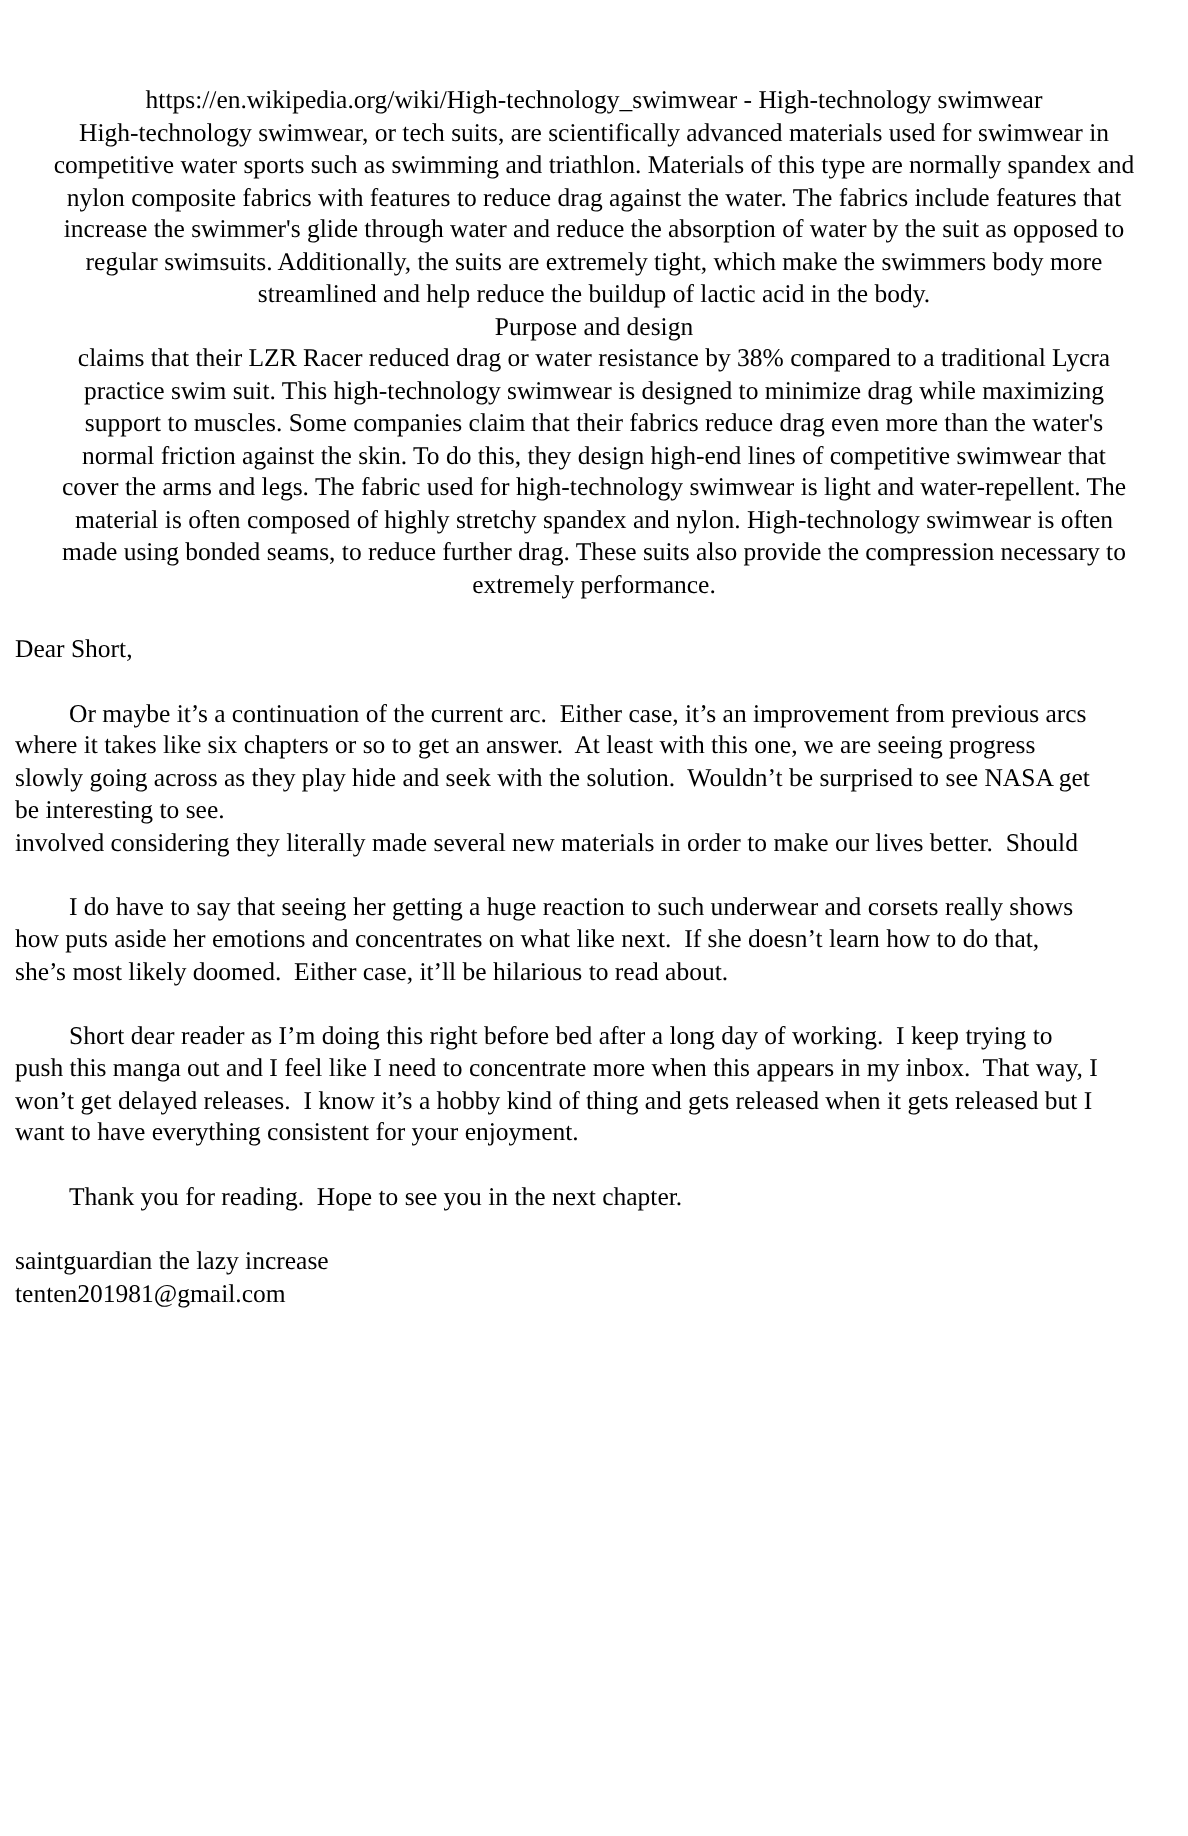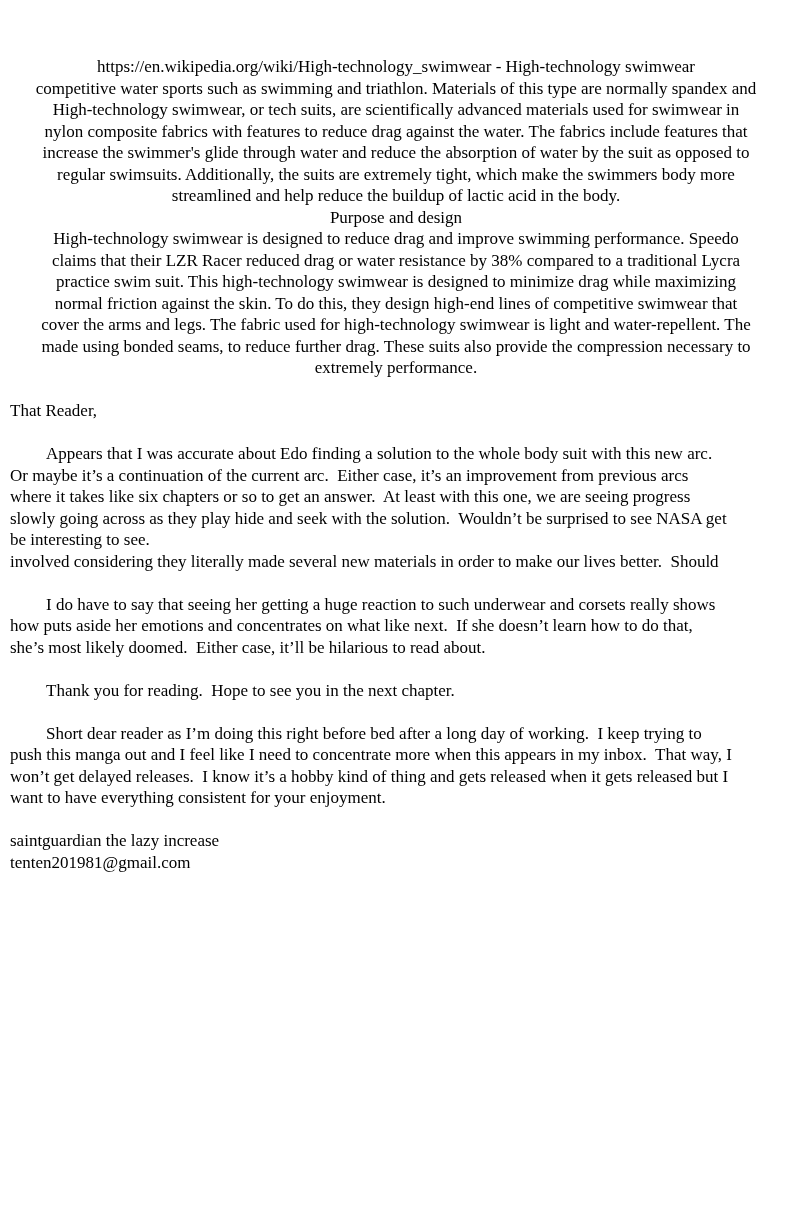--- a/index.html
+++ b/index.html
@@ -20,67 +20,67 @@
   .paragraph .line:first-child { text-indent: 36px; }
 </style>
 </head>
 <body>
 
 <div class="page">
 
   <div class="quote block">
 
   <div class="line">https://en.wikipedia.org/wiki/High-technology_swimwear - High-technology swimwear</div>
+      <div class="line">High-technology swimwear, or tech suits, are scientifically advanced materials used for swimwear in</div>
       <div class="line">competitive water sports such as swimming and triathlon. Materials of this type are normally spandex and</div>
-      <div class="line">High-technology swimwear, or tech suits, are scientifically advanced materials used for swimwear in</div>
       <div class="line">nylon composite fabrics with features to reduce drag against the water. The fabrics include features that</div>
       <div class="line">increase the swimmer's glide through water and reduce the absorption of water by the suit as opposed to</div>
       <div class="line">regular swimsuits. Additionally, the suits are extremely tight, which make the swimmers body more</div>
       <div class="line">streamlined and help reduce the buildup of lactic acid in the body.</div>
       <div class="line">Purpose and design</div>
-      <div class="line">High-technology swimwear is designed to reduce drag and improve swimming performance. Speedo</div>
       <div class="line">claims that their LZR Racer reduced drag or water resistance by 38% compared to a traditional Lycra</div>
       <div class="line">practice swim suit. This high-technology swimwear is designed to minimize drag while maximizing</div>
+      <div class="line">support to muscles. Some companies claim that their fabrics reduce drag even more than the water's</div>
       <div class="line">normal friction against the skin. To do this, they design high-end lines of competitive swimwear that</div>
       <div class="line">cover the arms and legs. The fabric used for high-technology swimwear is light and water-repellent. The</div>
+      <div class="line">material is often composed of highly stretchy spandex and nylon. High-technology swimwear is often</div>
       <div class="line">made using bonded seams, to reduce further drag. These suits also provide the compression necessary to</div>
       <div class="line">extremely performance.</div>
     </div>
 
   <div class="letter">
 
-    <div class="line block">That Reader,</div>
+    <div class="line block">Dear Short,</div>
 
     <div>
 
     <div class="paragraph block">
 
-      <div class="line">Appears that I was accurate about Edo finding a solution to the whole body suit with this new arc.</div>
           <div class="line">Or maybe it’s a continuation of the current arc.  Either case, it’s an improvement from previous arcs</div>
           <div class="line">where it takes like six chapters or so to get an answer.  At least with this one, we are seeing progress</div>
           <div class="line">slowly going across as they play hide and seek with the solution.  Wouldn’t be surprised to see NASA get</div>
           <div class="line">be interesting to see.</div>
           <div class="line">involved considering they literally made several new materials in order to make our lives better.  Should</div>
         </div>
         <div class="paragraph block">
 
       <div class="line">I do have to say that seeing her getting a huge reaction to such underwear and corsets really shows</div>
           <div class="line">how puts aside her emotions and concentrates on what like next.  If she doesn’t learn how to do that,</div>
           <div class="line">she’s most likely doomed.  Either case, it’ll be hilarious to read about.</div>
         </div>
         <div class="paragraph block">
 
-      <div class="line">Thank you for reading.  Hope to see you in the next chapter.</div>
-        </div>
-        <div class="paragraph block">
-
       <div class="line">Short dear reader as I’m doing this right before bed after a long day of working.  I keep trying to</div>
           <div class="line">push this manga out and I feel like I need to concentrate more when this appears in my inbox.  That way, I</div>
           <div class="line">won’t get delayed releases.  I know it’s a hobby kind of thing and gets released when it gets released but I</div>
           <div class="line">want to have everything consistent for your enjoyment.</div>
+        </div>
+        <div class="paragraph block">
+
+      <div class="line">Thank you for reading.  Hope to see you in the next chapter.</div>
         </div>
       </div>
 
 
     <div>
       <div class="line">saintguardian the lazy increase</div>
       <div class="line">tenten201981@gmail.com</div>
     </div>
 
   </div>

